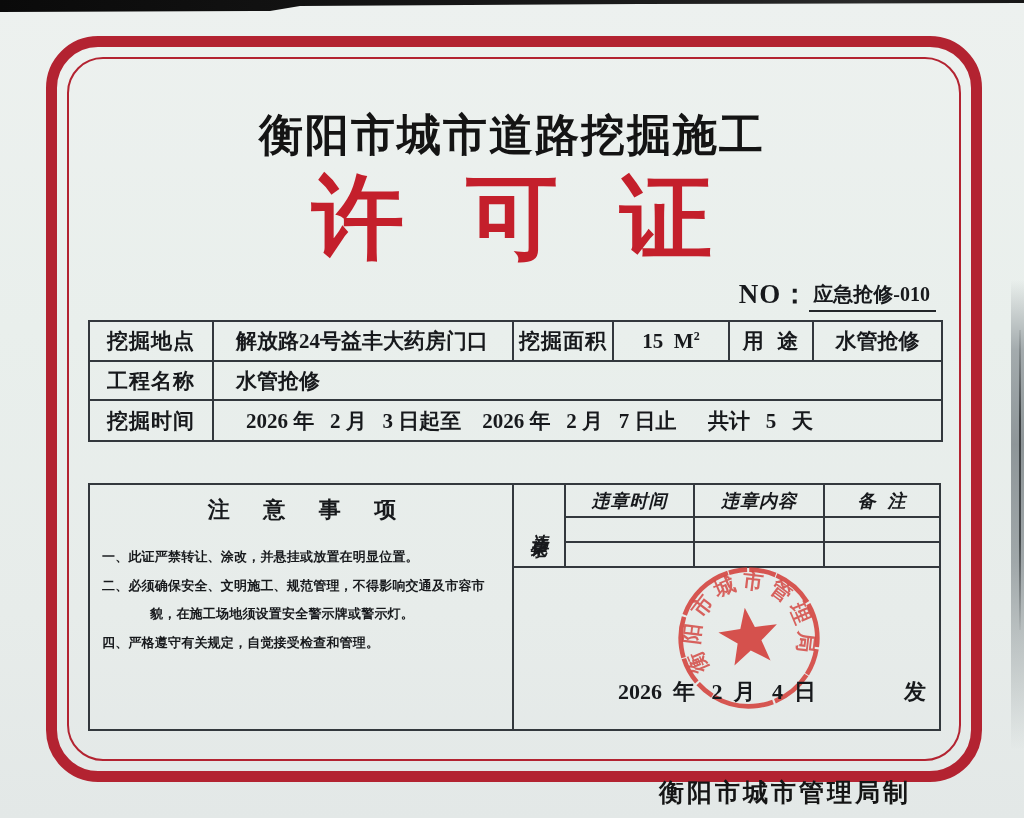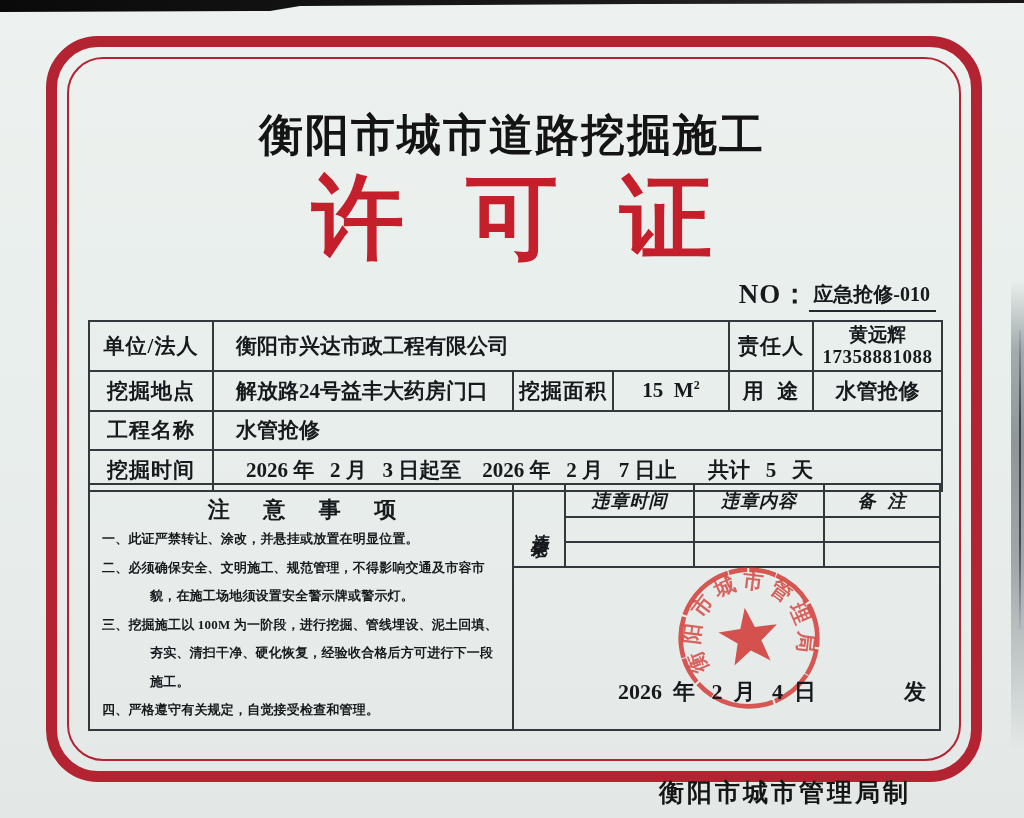--- a/index.html
+++ b/index.html
@@ -88,21 +88,21 @@
   .bottom{
     position:absolute;left:88px;top:483px;width:853px;height:248px;
     border:2px solid var(--line);display:flex;background:transparent;
   }
   .notes{
     width:424px;border-right:2px solid var(--line);
     padding:8px 10px 0 12px;
   }
   .notes-title{
     text-align:center;font-size:22px;font-weight:700;letter-spacing:14px;
-    margin:2px 0 0 14px;
+    margin:2px 0 18px 14px;
   }
   .note-item{
     font-size:13px;font-weight:600;line-height:28.5px;
     padding-left:48px;text-indent:-48px;letter-spacing:.2px;
   }
   .right-col{flex:1;display:flex;flex-direction:column;position:relative;}
   .vio-grid{
     display:grid;
     grid-template-columns:52px 129px 130px 1fr;
     grid-template-rows:33px 25px 25px;
@@ -164,29 +164,20 @@
   <table class="form">
     <colgroup>
       <col style="width:124px">
         <col style="width:300px">
         <col style="width:100px">
       <col style="width:116px">
         <col style="width:84px">
         <col style="width:129px">
     </colgroup>
     <tbody>
-        <tr style="height:41px">
-      <td class="lbl">单位/法人</td>
-      <td class="val" colspan="3">衡阳市兴达市政工程有限公司</td>
-      <td class="lbl">责任人</td>
-      <td class="resp-cell">
-        <div class="resp-name">黄远辉</div>
-        <div class="resp-phone">17358881088</div>
-      </td>
-    </tr>
     <tr style="height:40px">
       <td class="lbl">挖掘地点</td>
       <td class="val">解放路24号益丰大药房门口</td>
       <td class="lbl" style="font-size:21px">挖掘面积</td>
       <td class="cen">
         <span>15</span>&nbsp;&nbsp;<span>M</span><sup>2</sup>
       </td>
       <td class="lbl pre">用  途</td>
       <td class="cen">水管抢修</td>
     </tr>
@@ -200,21 +191,20 @@
     </tr>
   </tbody>
     </table>
 
   <div class="bottom">
 
     <div class="notes">
       <div class="notes-title">注 意 事 项</div>
       <div class="note-item">一、此证严禁转让、涂改，并悬挂或放置在明显位置。</div>
       <div class="note-item">二、必须确保安全、文明施工、规范管理，不得影响交通及市容市貌，在施工场地须设置安全警示牌或警示灯。</div>
-      <div class="note-item">三、挖掘施工以 100M 为一阶段，进行挖掘、管线埋设、泥土回填、夯实、清扫干净、硬化恢复，经验收合格后方可进行下一段施工。</div>
       <div class="note-item">四、严格遵守有关规定，自觉接受检查和管理。</div>
     </div>
 
     <div class="right-col">
       <div class="vio-grid">
         <div class="vio-side">违章记录</div>
         <div class="vio-cell">违章时间</div>
         <div class="vio-cell">违章内容</div>
         <div class="vio-cell last pre">备  注</div>
         <div class="vio-cell"></div>

